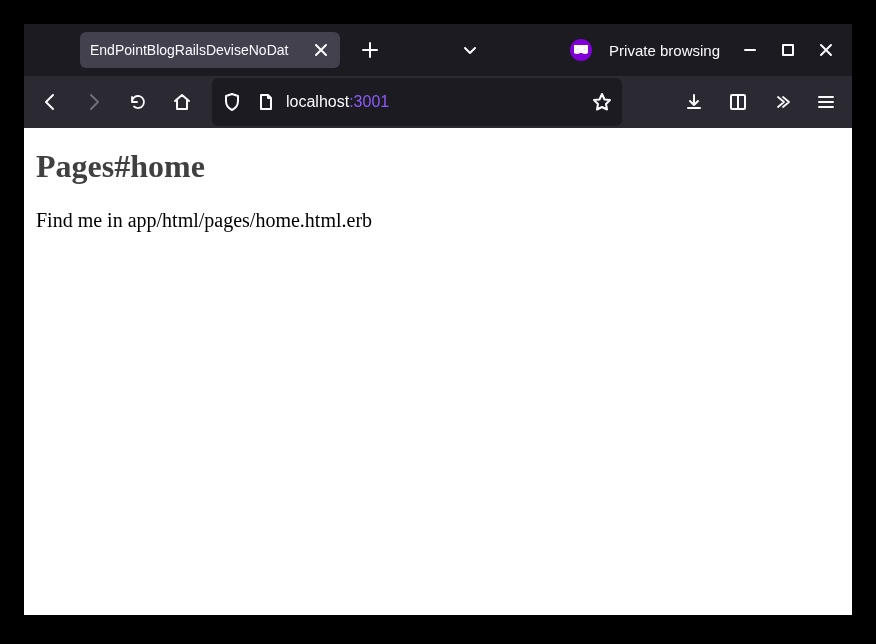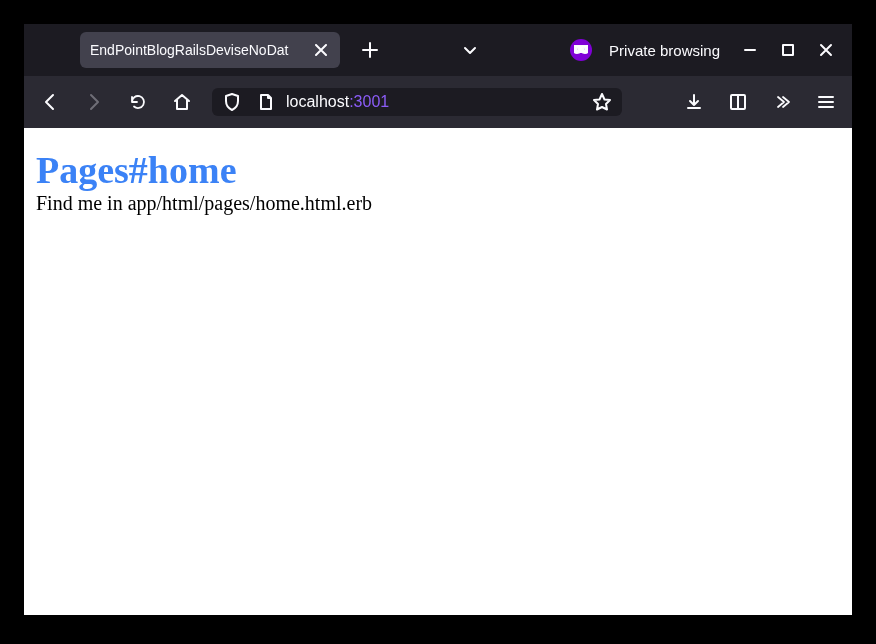--- a/index.html
+++ b/index.html
@@ -136,21 +136,21 @@
       color: #fbfbfe;
       cursor: pointer;
       border-radius: 4px;
     }
     .nav-btn.disabled {
       color: #6f6e77;
     }
     .url-bar {
       flex: 0 0 auto;
       width: 410px;
-      height: 28px;
+      height: 48px;
       background: #1c1b22;
       border-radius: 6px;
       display: flex;
       align-items: center;
       padding: 0 6px;
       gap: 6px;
       margin-left: 4px;
     }
     .url-icon {
       width: 28px;
@@ -195,23 +195,24 @@
       cursor: pointer;
       border-radius: 4px;
     }
     .content-area {
       flex: 1;
       background: #fff;
       padding: 20px 12px;
       font-family: Georgia, 'Times New Roman', serif;
     }
     .page-heading {
-      font-size: 38px;
+      font-size: 32px;
       font-weight: bold;
-      color: #3b82f6;
+      color: #404040;
+      margin-bottom: 24px;
     }
     .page-text {
       font-size: 20px;
       color: #000;
     }
     svg {
       stroke: currentColor;
       fill: none;
       stroke-width: 2;
       stroke-linecap: round;

